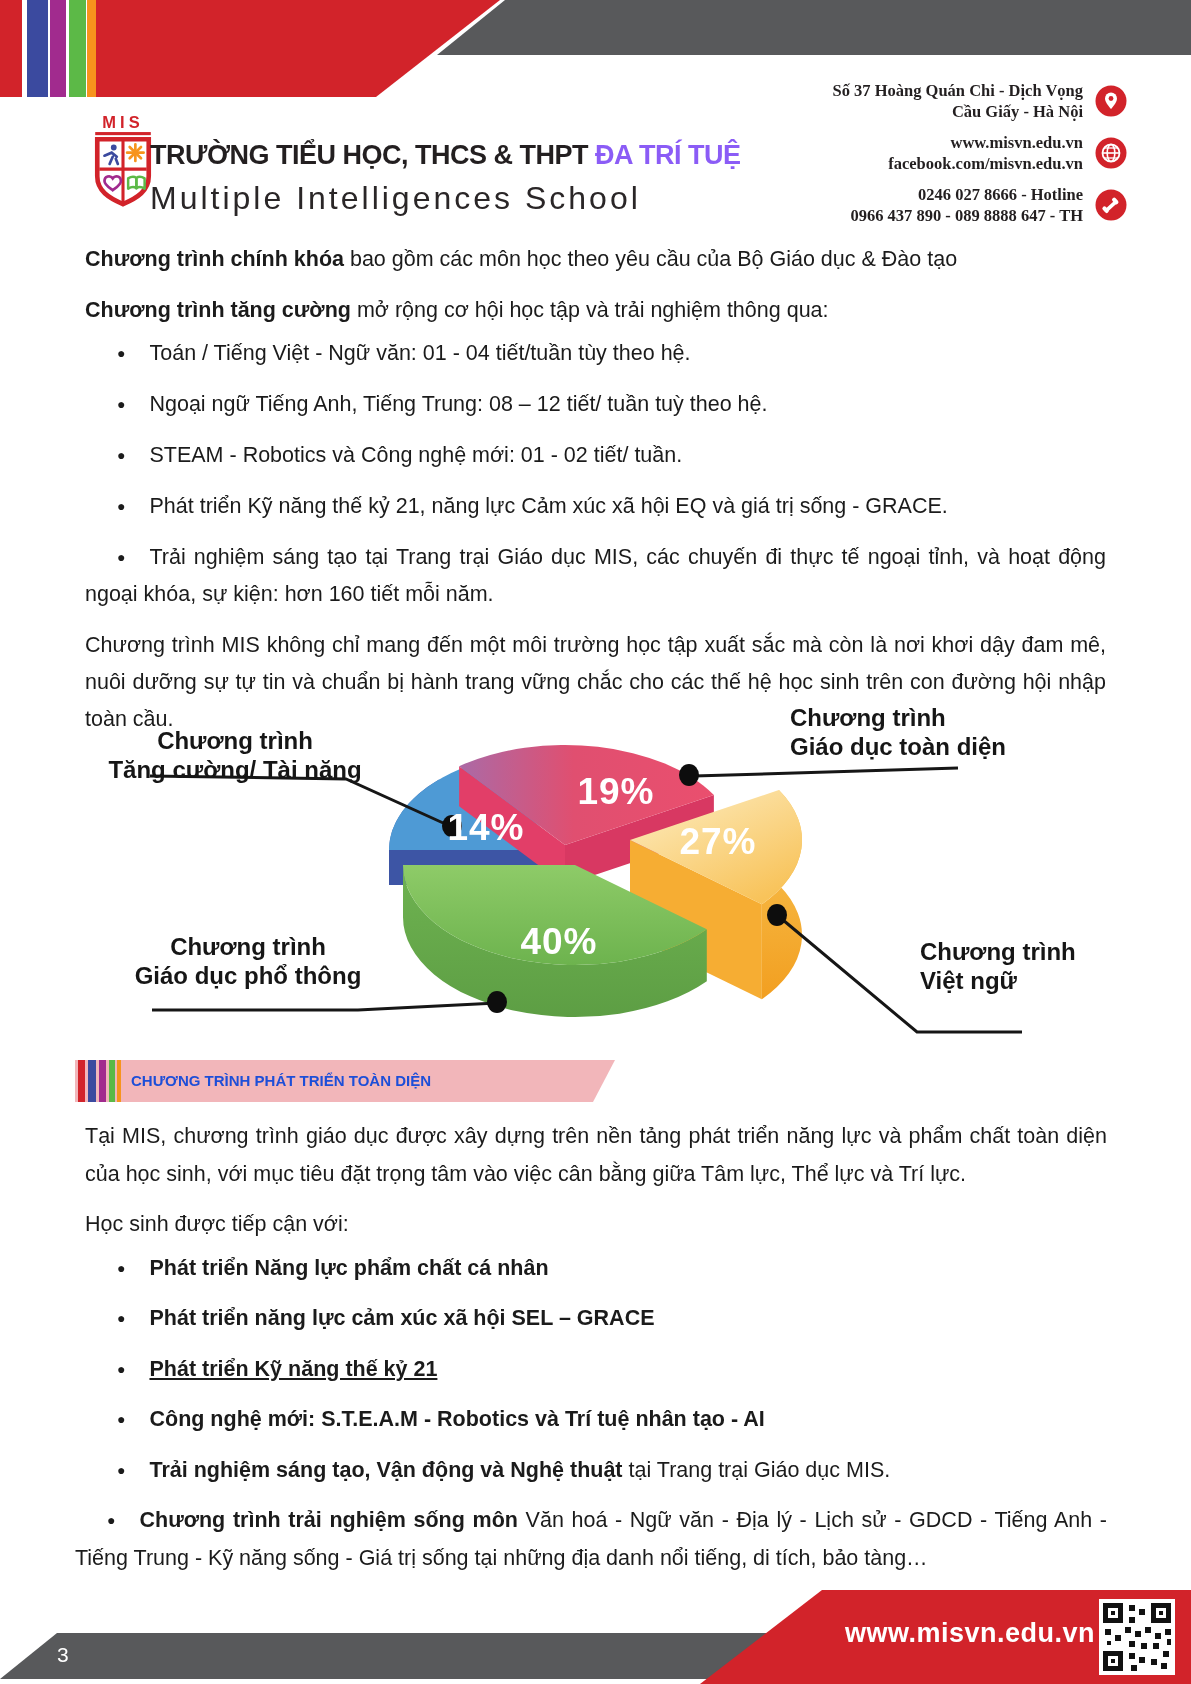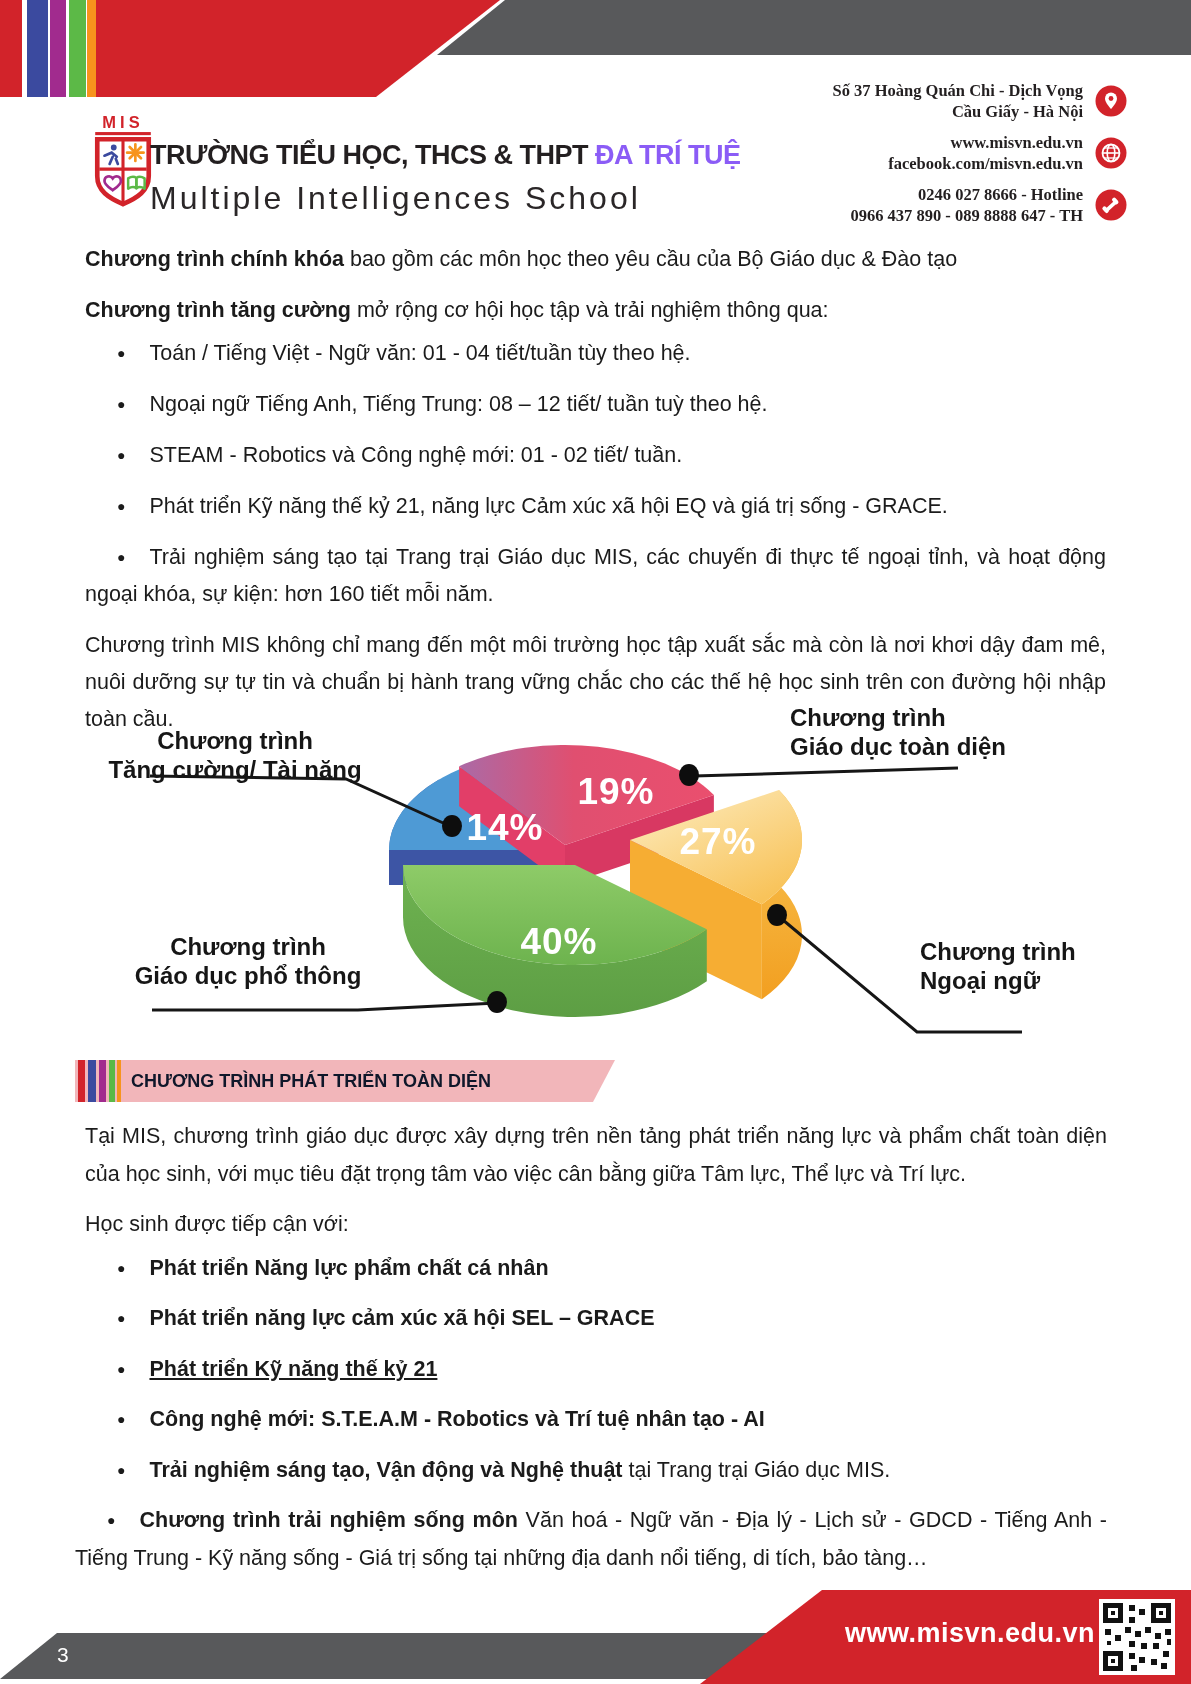--- a/index.html
+++ b/index.html
@@ -46,21 +46,21 @@
   
   .sect2{position:absolute;left:75px;width:1032px;top:1060px;font-size:21.5px;line-height:37.5px;text-align:justify;}
   .banner{position:relative;width:540px;height:42px;background:#f2b6ba;
           clip-path:polygon(0 0,540px 0,518px 42px,0 42px);margin-bottom:16px;}
   .banner .bs{position:absolute;top:0;height:42px;}
   .bs1{left:3px;width:7px;background:#d2232a;}
   .bs2{left:13px;width:8px;background:#3b4a9f;}
   .bs3{left:24px;width:7px;background:#a12b8e;}
   .bs4{left:34px;width:6px;background:#5cb947;}
   .bs5{left:42px;width:4px;background:#f7941d;}
-  .banner-title{position:absolute;left:56px;top:0;line-height:42px;font-size:18px;font-weight:bold;color:#0f172a;white-space:nowrap;}
+  .banner-title{position:absolute;left:56px;top:0;line-height:42px;font-size:15px;font-weight:bold;color:#1d4ed8;white-space:nowrap;}
   .sect2 p{margin:0 0 13px 0;}
 
   
   .foot-gray{position:absolute;left:0;top:1633px;width:1191px;height:46px;background:#58595b;
              clip-path:polygon(57px 0,1191px 0,1191px 46px,0 46px);z-index:1;}
   .foot-red{position:absolute;left:0;top:1590px;width:1191px;height:94px;background:#d2232a;
             clip-path:polygon(822px 0,1191px 0,1191px 94px,700px 94px);z-index:2;}
   .foot-url{position:absolute;left:845px;top:28px;color:#fff;font-size:27px;font-weight:bold;letter-spacing:0.5px;}
   .qr{position:absolute;right:16px;top:9px;}
   .pagenum{position:absolute;left:57px;top:1643px;color:#fff;font-size:21px;z-index:3;}
@@ -222,35 +222,35 @@
       </g>
       <g fill="#0d0d0d">
         <ellipse cx="689" cy="135" rx="10" ry="11"></ellipse>
         <ellipse cx="452" cy="186" rx="10" ry="11"></ellipse>
         <ellipse cx="777" cy="275" rx="10" ry="11"></ellipse>
         <ellipse cx="497" cy="362" rx="10" ry="11"></ellipse>
       </g>
     </svg>
 
     <div class="pct" style="left:616px;top:152px;">19%</div>
-    <div class="pct" style="left:505px;top:188px;">14%</div>
+    <div class="pct" style="left:486px;top:188px;">14%</div>
     <div class="pct" style="left:718px;top:202px;">27%</div>
     <div class="pct" style="left:559px;top:302px;">40%</div>
 
     <div class="clabel" style="left:790px;top:63px;">
       <div>Chương trình</div>
       <div>Giáo dục toàn diện</div>
     </div>
     <div class="clabel" style="left:105px;top:86px;width:260px;text-align:center;">
       <div>Chương trình</div>
       <div>Tăng cường/ Tài năng</div>
     </div>
     <div class="clabel" style="left:920px;top:297px;">
       <div>Chương trình</div>
-      <div>Ngoại ngữ</div>
+      <div>Việt ngữ</div>
     </div>
     <div class="clabel" style="left:118px;top:292px;width:260px;text-align:center;">
       <div>Chương trình</div>
       <div>Giáo dục phổ thông</div>
     </div>
   </div>
 
   <div class="sect2">
     <div class="banner">
       <div class="bs bs1"></div>

